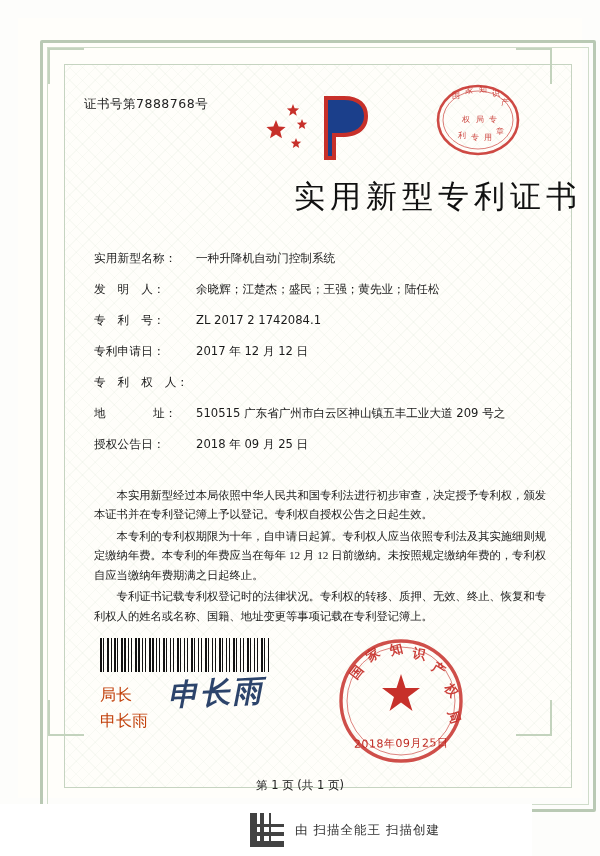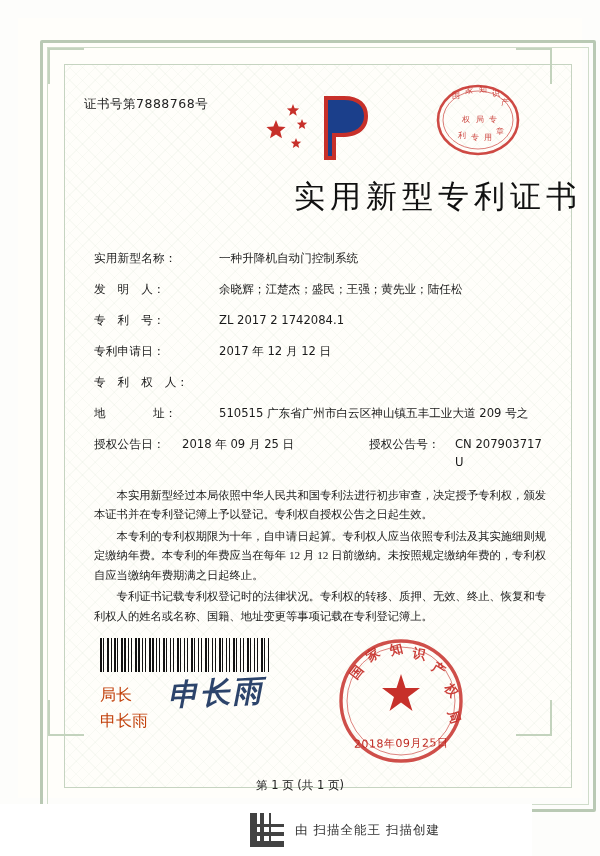--- a/index.html
+++ b/index.html
@@ -99,29 +99,29 @@
     left: 76px; top: 232px;
     width: 452px;
     font-size: 11.6px;
     color: #1a1a1a;
     line-height: 1.55;
   }
   .row {
     display: flex;
     align-items: flex-start;
     margin-bottom: 13px;
-    gap: 37px;
   }
   .row .lbl {
     flex: 0 0 88px;
     white-space: nowrap;
     letter-spacing: 0.2px;
   }
   .row .val {
     flex: 1 1 auto;
+    margin-left: 14px;
   }
   .row .val .line2 {
     display: block;
   }
   .row.half {
     display: flex;
     width: 100%;
   }
   .half-left { flex: 0 0 238px; display: flex; }
   .half-right { flex: 1 1 auto; display: flex; }
@@ -317,24 +317,20 @@
       </div>
       <div class="row">
         <span class="lbl">地　　　　址：</span>
         <span class="val">510515 广东省广州市白云区神山镇五丰工业大道 209 号之</span>
       </div>
       <div class="row half">
         <span class="half-left">
           <span class="lbl">授权公告日：</span>
           <span class="val">2018 年 09 月 25 日</span>
         </span>
-        <span class="half-right">
-          <span class="lbl">授权公告号：</span>
-          <span class="val">CN 207903717 U</span>
-        </span>
       </div>
     </div>
 
     <div class="body-text">
       <p>本实用新型经过本局依照中华人民共和国专利法进行初步审查，决定授予专利权，颁发本证书并在专利登记簿上予以登记。专利权自授权公告之日起生效。</p>
       <p>本专利的专利权期限为十年，自申请日起算。专利权人应当依照专利法及其实施细则规定缴纳年费。本专利的年费应当在每年 12 月 12 日前缴纳。未按照规定缴纳年费的，专利权自应当缴纳年费期满之日起终止。</p>
       <p>专利证书记载专利权登记时的法律状况。专利权的转移、质押、无效、终止、恢复和专利权人的姓名或名称、国籍、地址变更等事项记载在专利登记簿上。</p>
     </div>
 
     <div class="barcode"></div>

